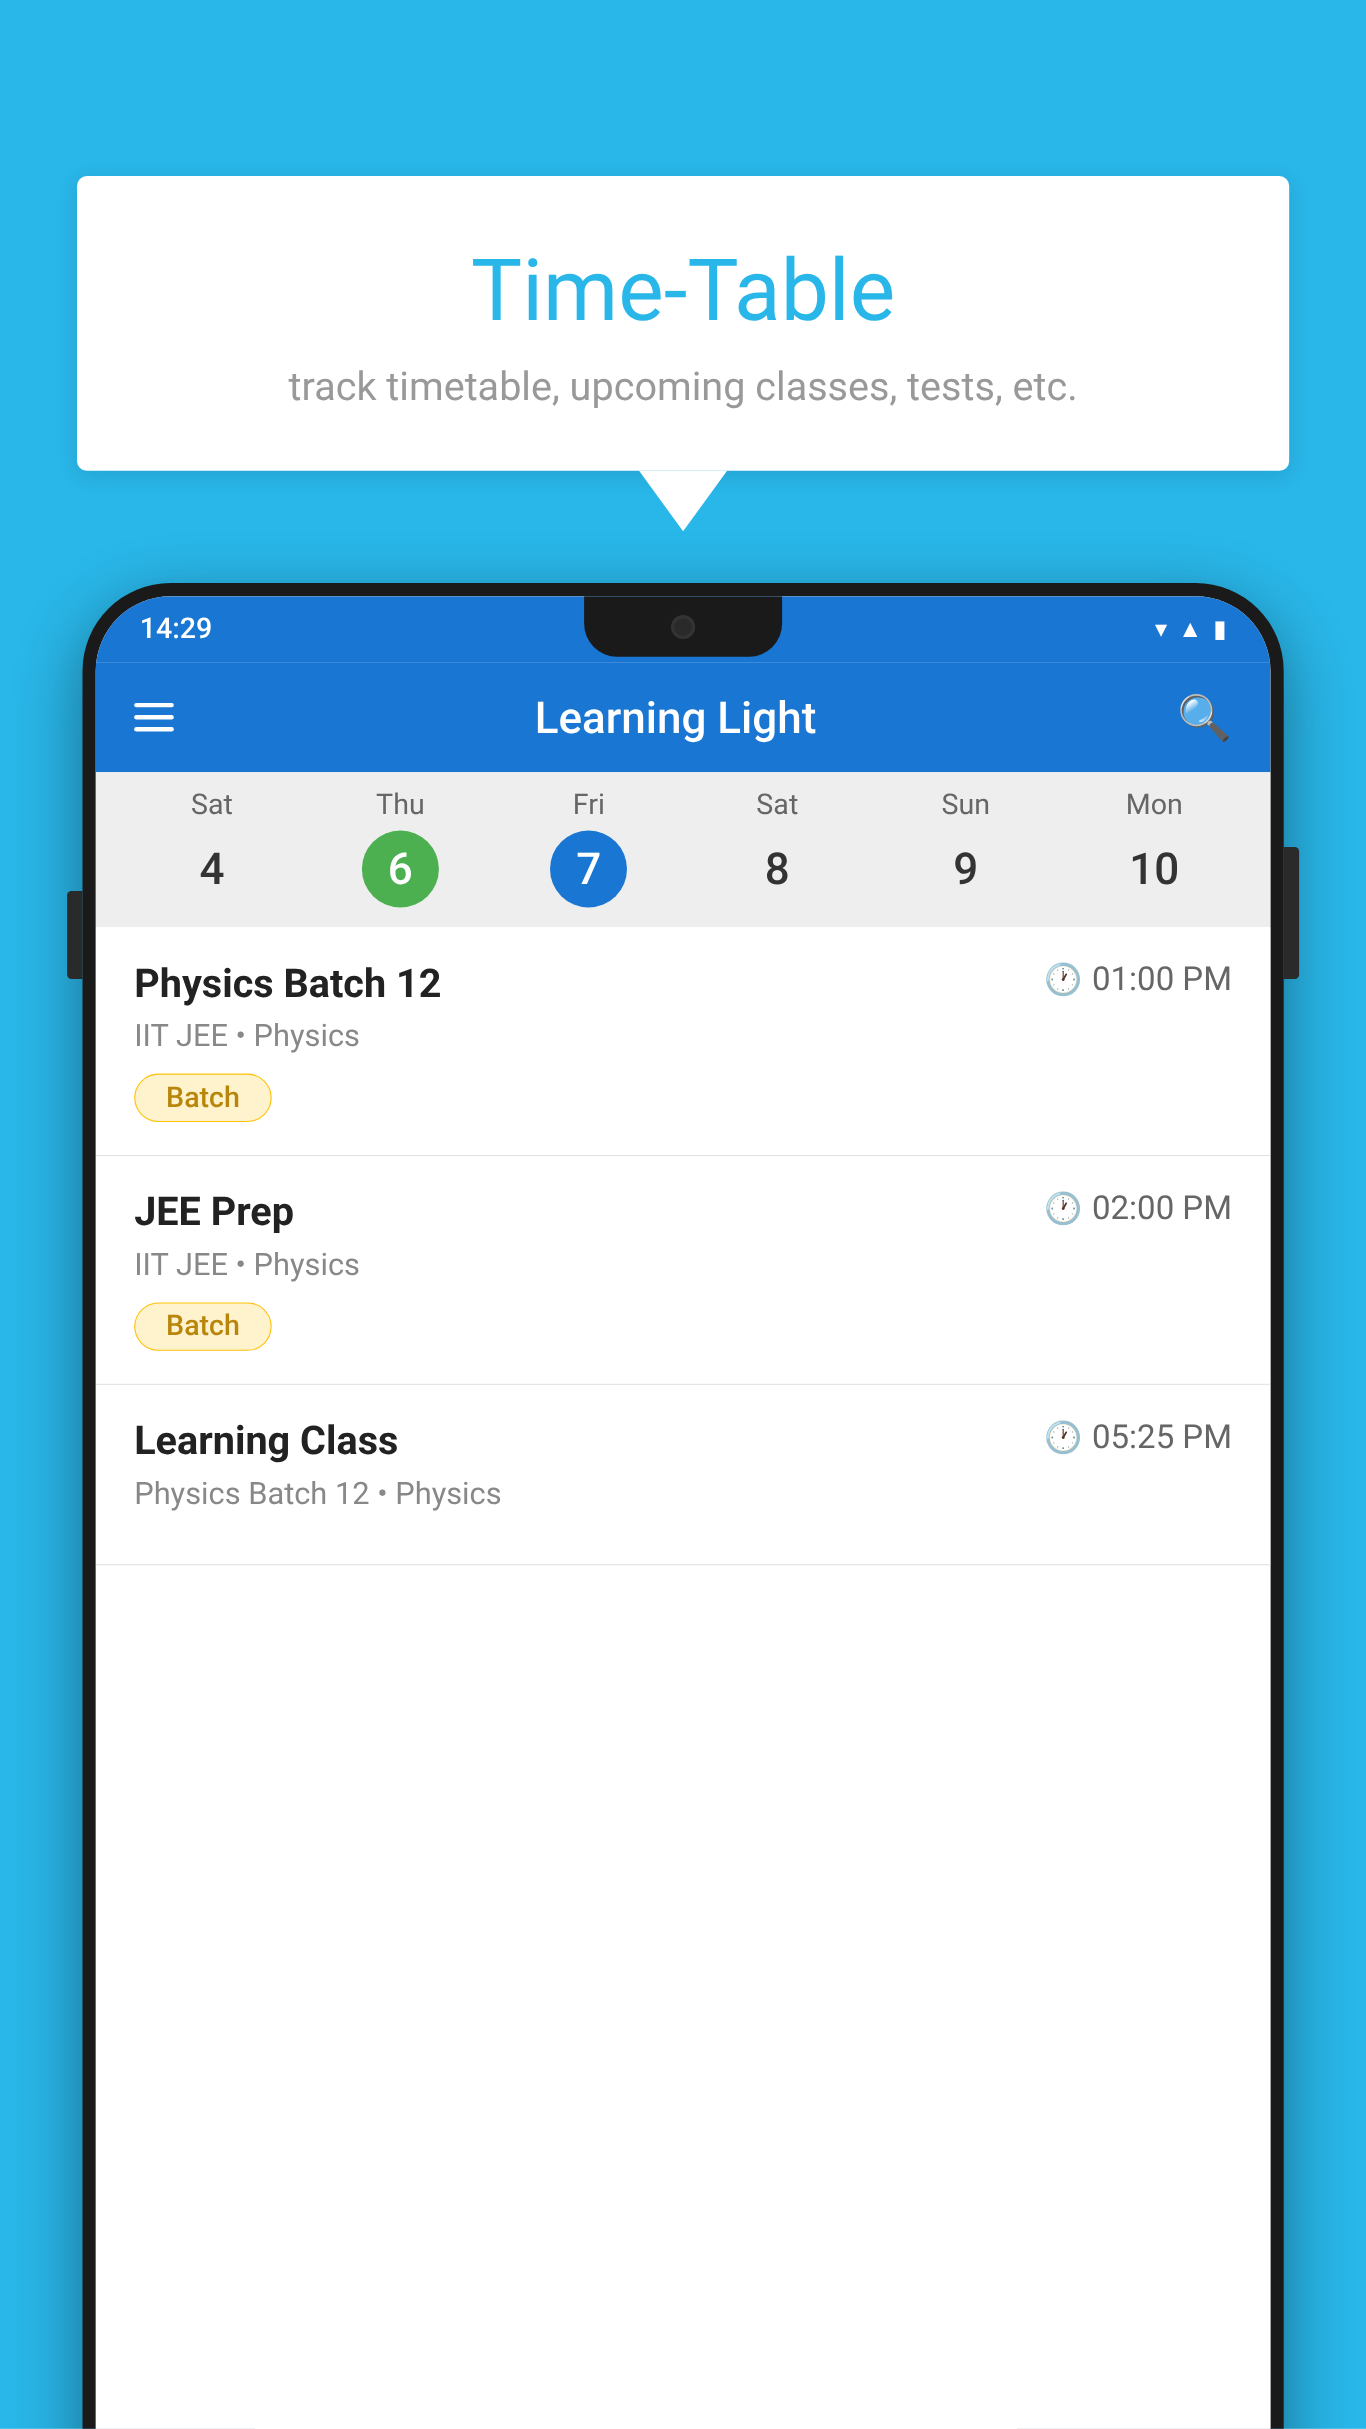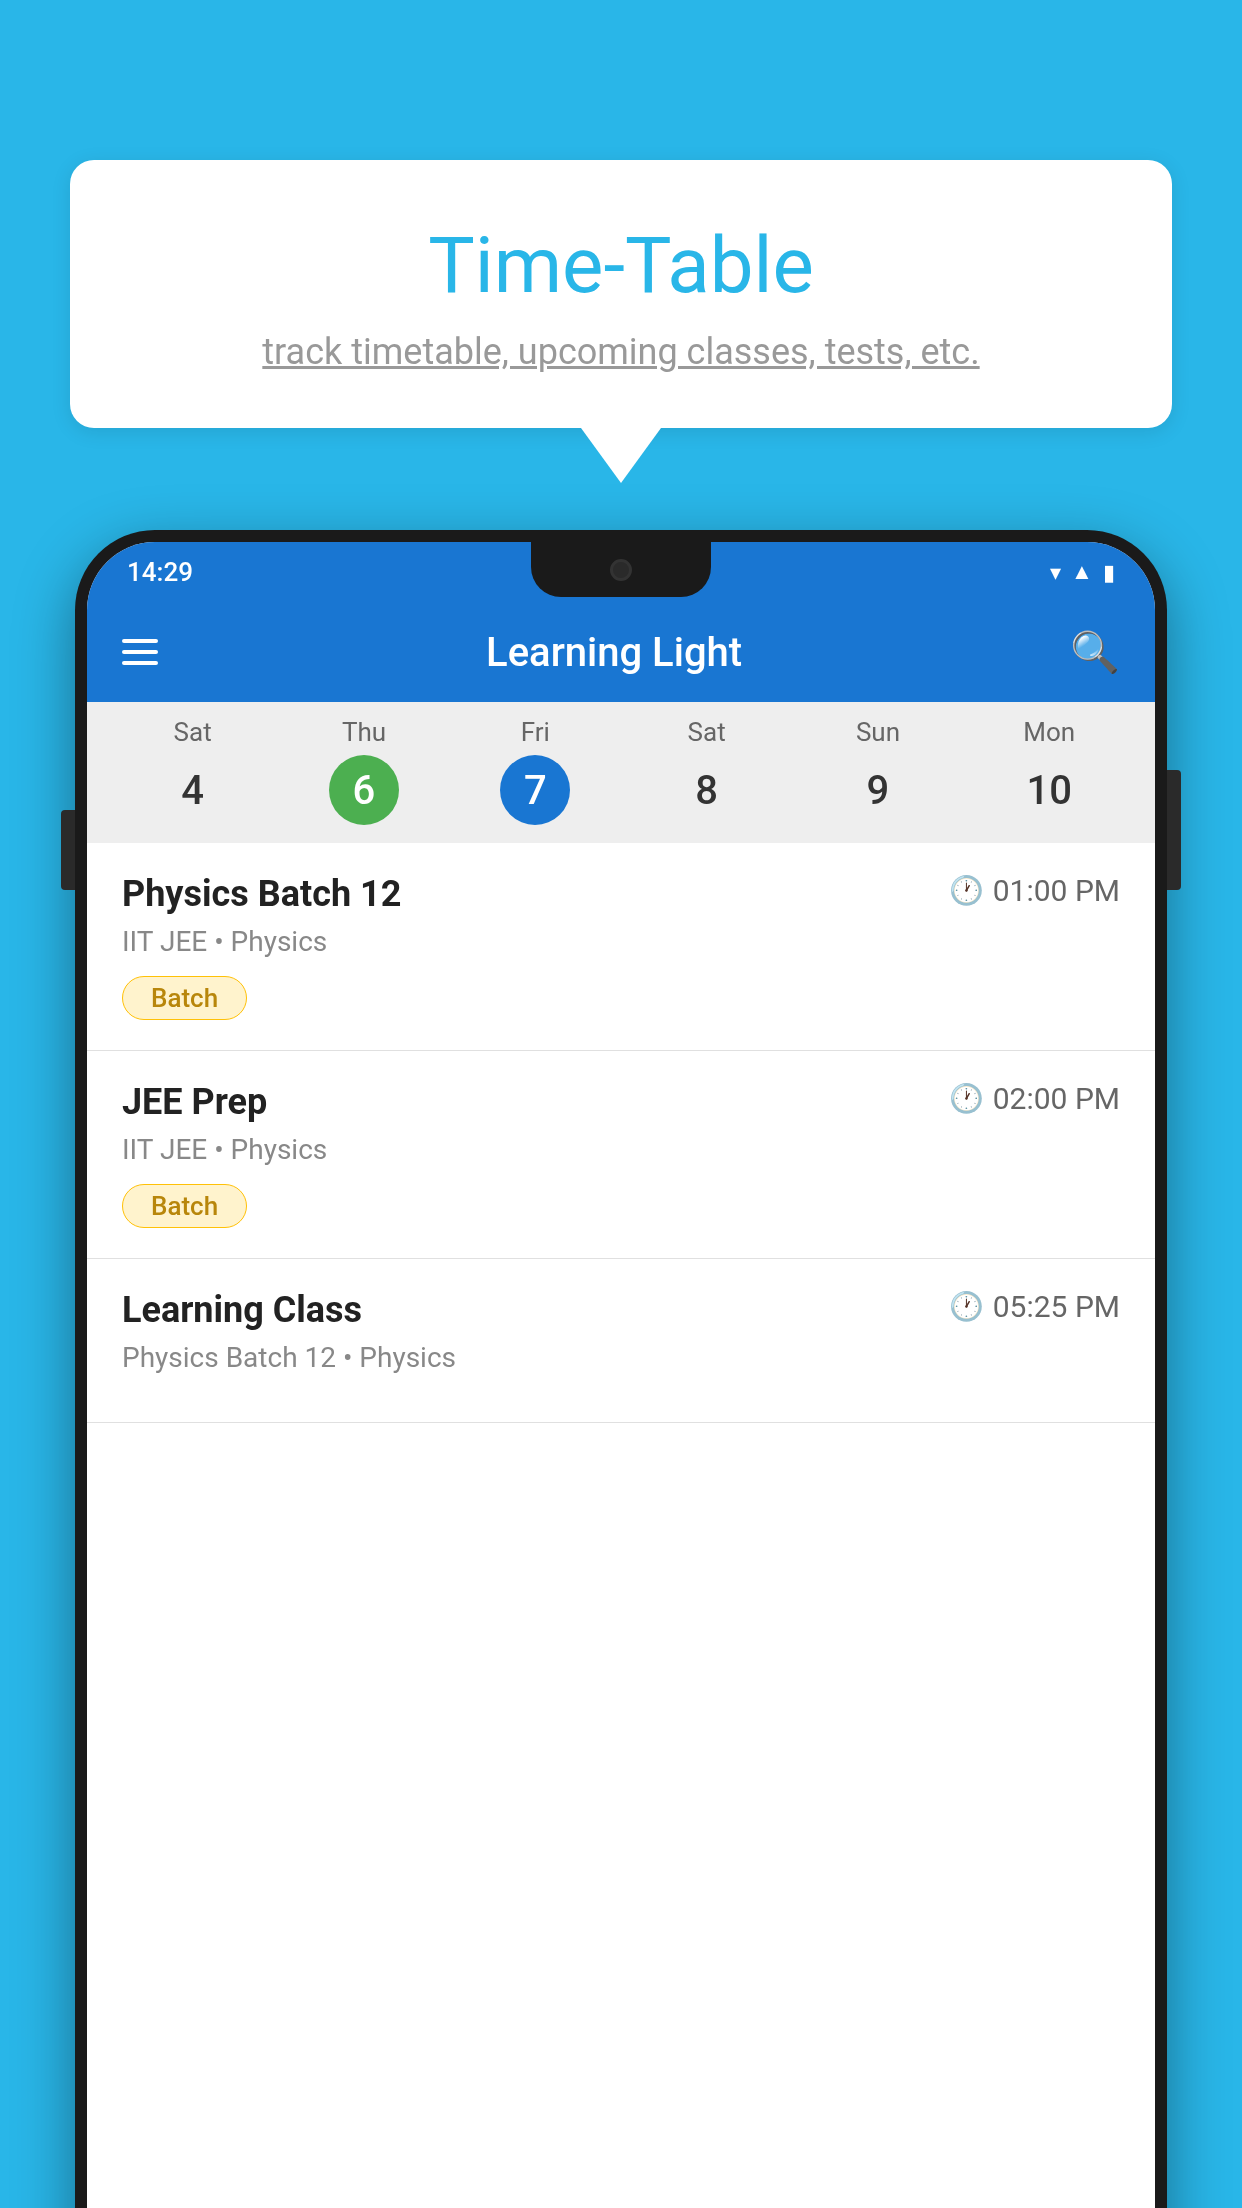--- a/index.html
+++ b/index.html
@@ -18,38 +18,37 @@
     .speech-bubble-container {
       position: absolute;
       top: 160px;
       left: 70px;
       right: 70px;
       z-index: 10;
     }
 
     .speech-bubble {
       background: white;
-      border-radius: 24px;
+      border-radius: 9px;
       padding: 60px 50px 55px;
       text-align: center;
       box-shadow: 0 4px 20px rgba(0,0,0,0.1);
     }
 
     .speech-bubble-title {
       font-size: 78px;
       font-weight: 400;
       color: #29b6e8;
       margin-bottom: 20px;
     }
 
     .speech-bubble-subtitle {
       font-size: 36px;
       color: #999;
       font-weight: 400;
-      text-decoration: underline;
     }
 
     .speech-bubble-tail {
       width: 0;
       height: 0;
       border-left: 40px solid transparent;
       border-right: 40px solid transparent;
       border-top: 55px solid white;
       margin: 0 auto;
     }

